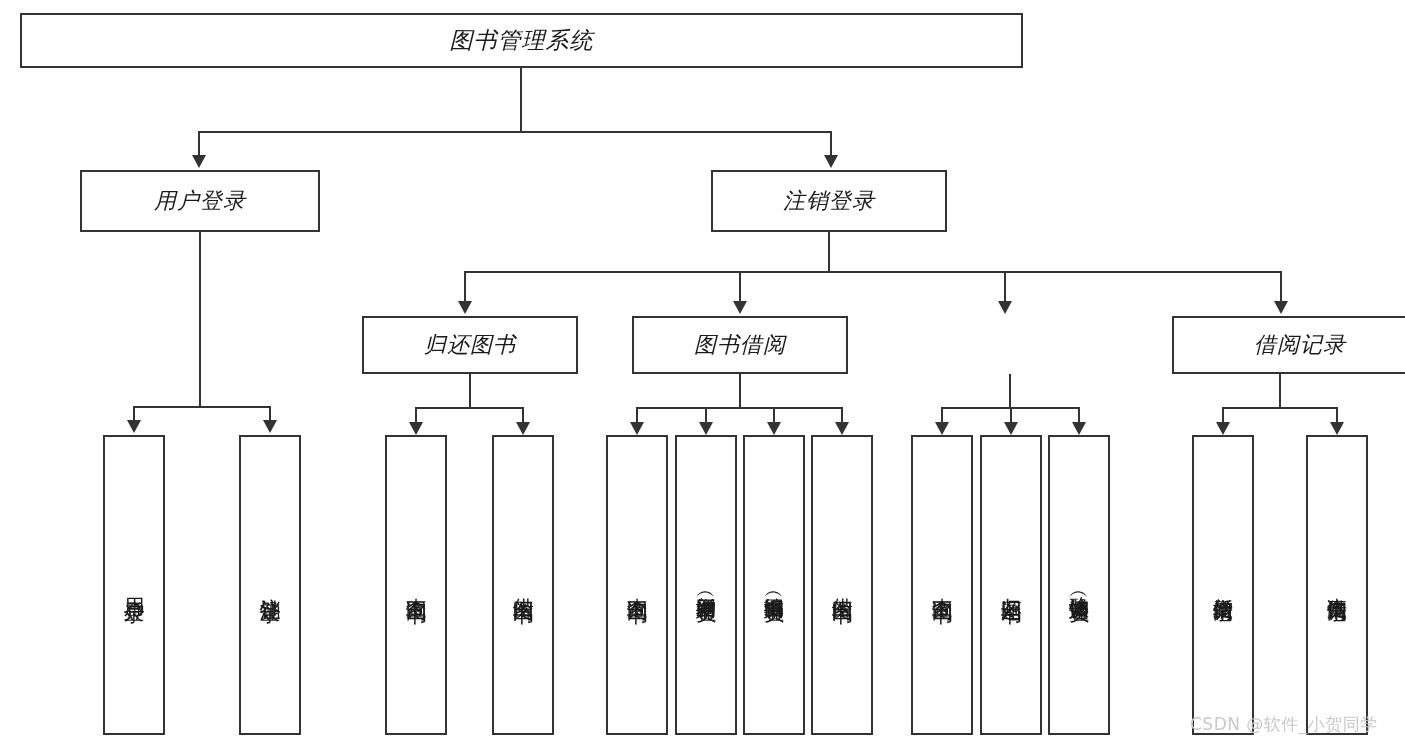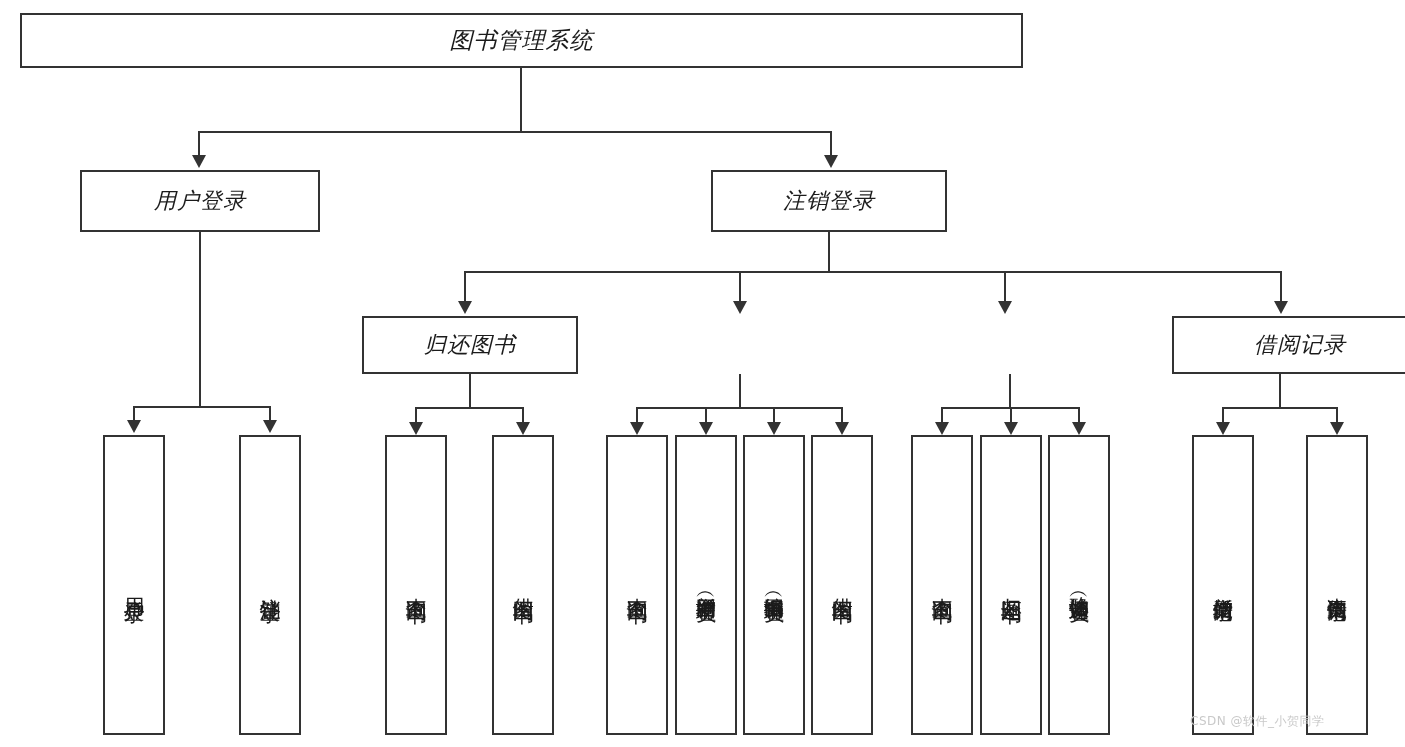--- a/index.html
+++ b/index.html
@@ -59,21 +59,21 @@
     position: absolute;
     width: 0;
     height: 0;
     border-left: 7px solid transparent;
     border-right: 7px solid transparent;
     border-top: 13px solid #333333;
   }
   .watermark {
     position: absolute;
     color: #c9c9c9;
-    font-size: 12px;
+    font-size: 17px;
     letter-spacing: 0.5px;
     white-space: nowrap;
     user-select: none;
   }
 </style>
 </head>
 <body>
 
 <div id="canvas">
 
@@ -101,20 +101,21 @@
   <div class="edge v" style="left:464px; top:271px; width:2px; height:30px;"></div>
   <div class="arrow" style="left:458px; top:301px;"></div>
   <div class="edge v" style="left:739px; top:271px; width:2px; height:30px;"></div>
   <div class="arrow" style="left:733px; top:301px;"></div>
   <div class="edge v" style="left:1004px; top:271px; width:2px; height:30px;"></div>
   <div class="arrow" style="left:998px; top:301px;"></div>
   <div class="edge v" style="left:1280px; top:271px; width:2px; height:30px;"></div>
   <div class="arrow" style="left:1274px; top:301px;"></div>
 
   <div class="node horiz" style="left:362px; top:316px; width:216px; height:58px;">归还图书</div>
+  <div class="node horiz" style="left:632px; top:316px; width:216px; height:58px;">图书借阅</div>
   <div class="node horiz" style="left:1172px; top:316px; width:256px; height:58px;">借阅记录</div>
 
   <div class="edge v" style="left:469px; top:374px; width:2px; height:33px;"></div>
   <div class="edge h" style="left:415px; top:407px; width:109px; height:2px;"></div>
   <div class="edge v" style="left:415px; top:407px; width:2px; height:15px;"></div>
   <div class="arrow" style="left:409px; top:422px;"></div>
   <div class="edge v" style="left:522px; top:407px; width:2px; height:15px;"></div>
   <div class="arrow" style="left:516px; top:422px;"></div>
 
   <div class="edge v" style="left:739px; top:374px; width:2px; height:33px;"></div>

